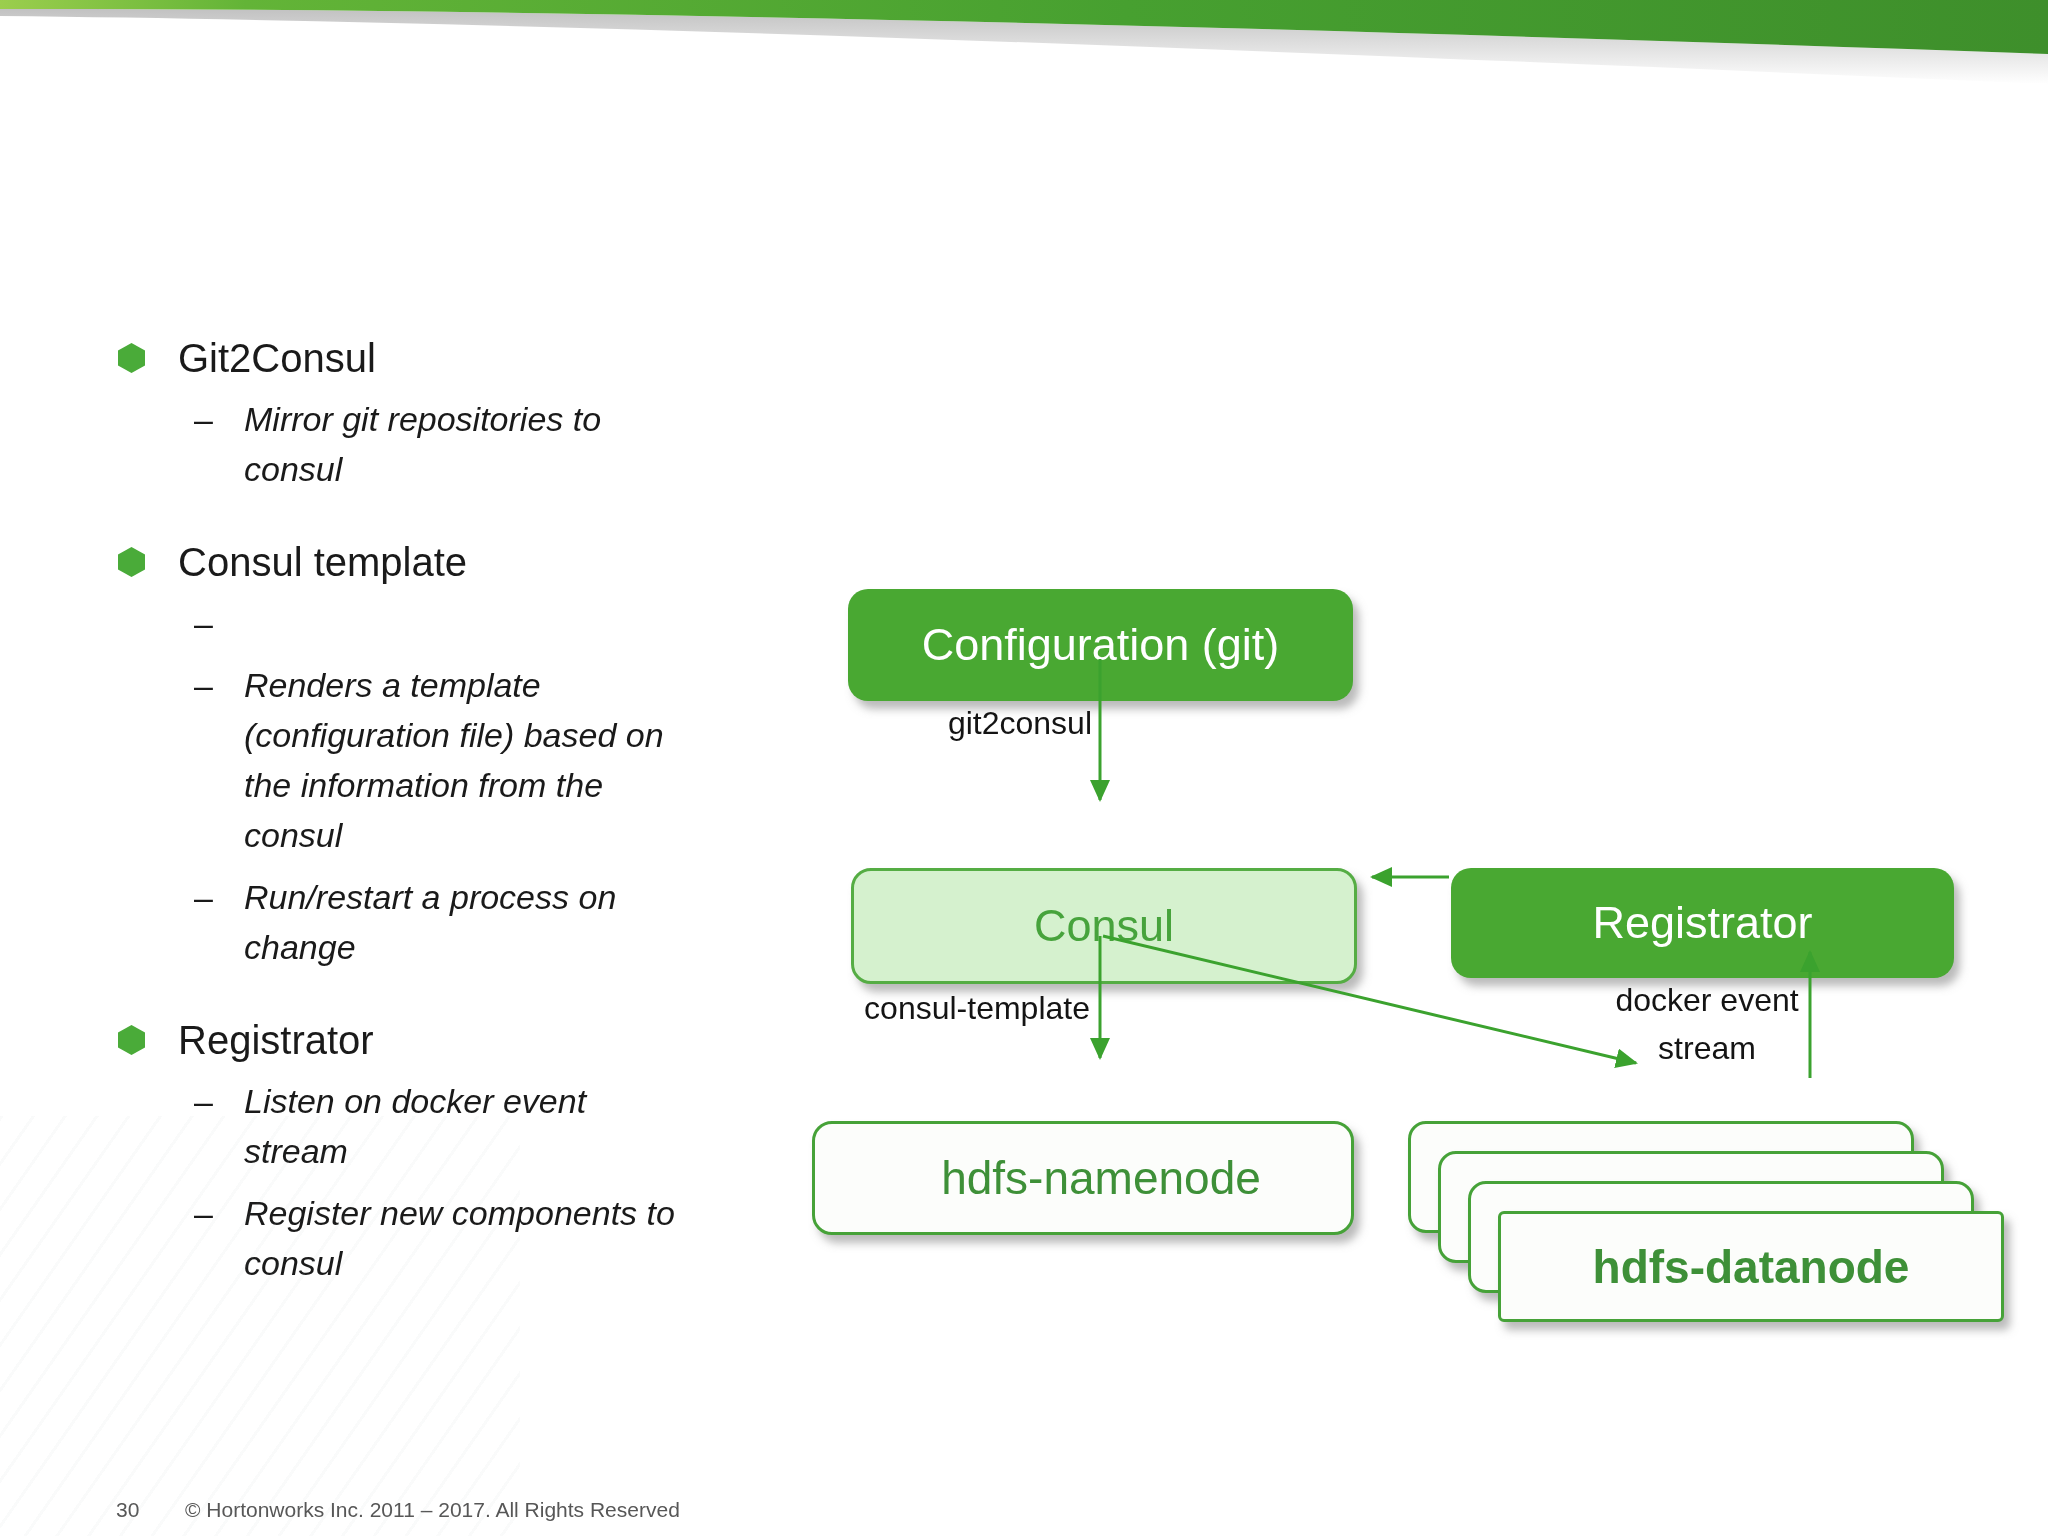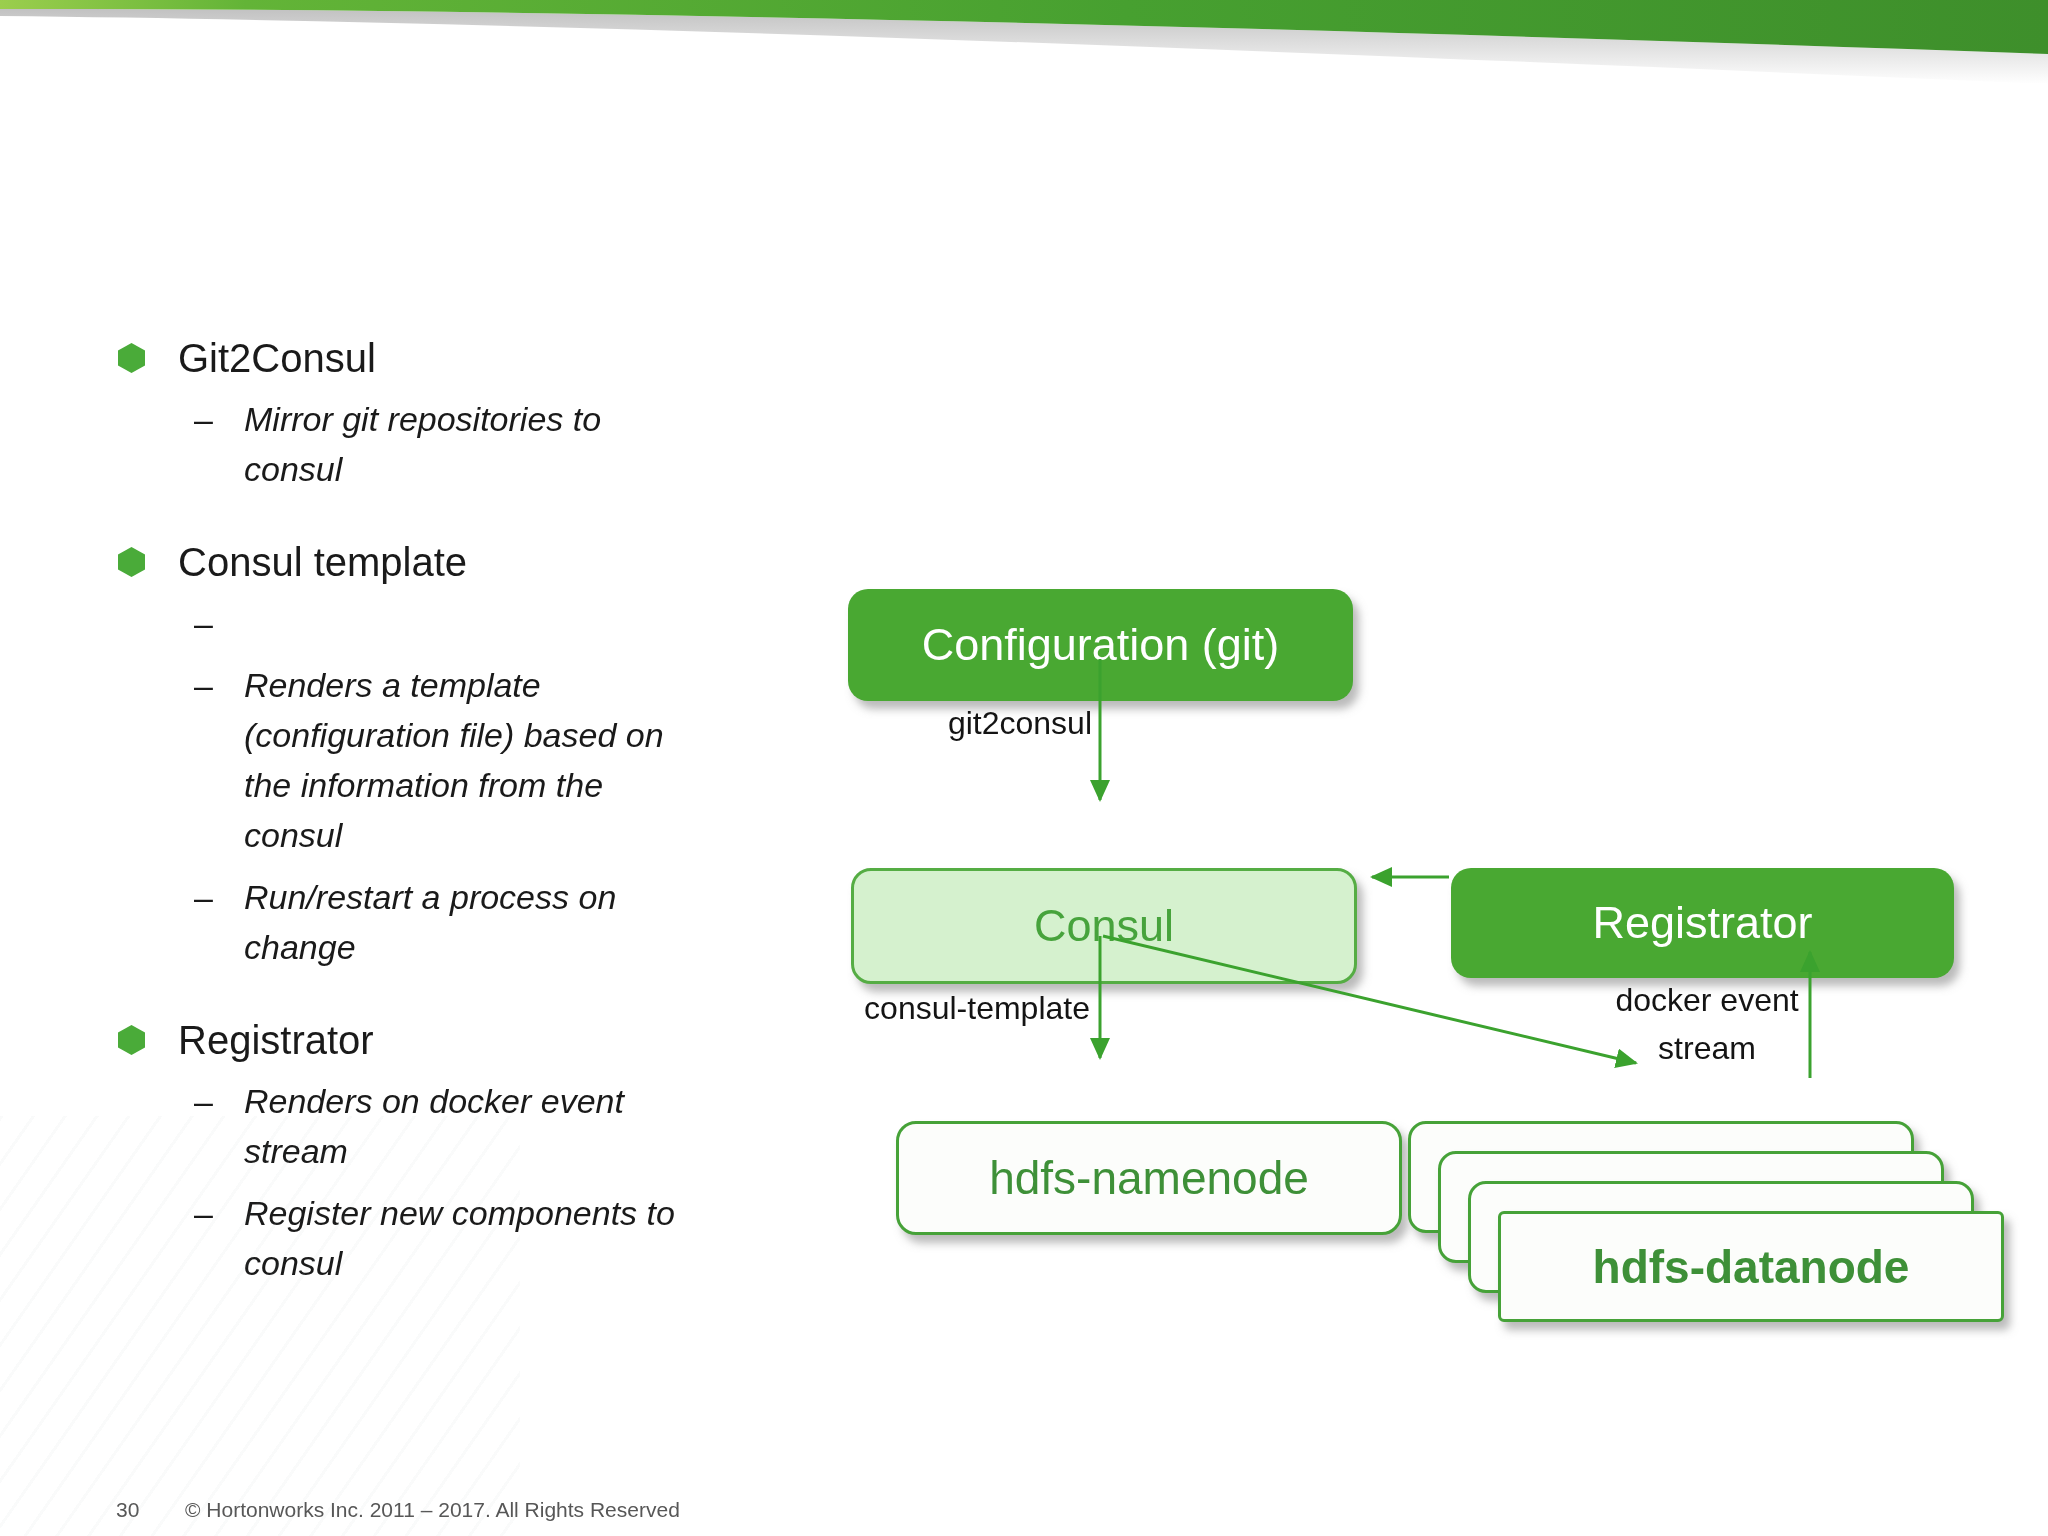--- a/index.html
+++ b/index.html
@@ -33,21 +33,21 @@
     border-radius:20px;box-shadow:6px 8px 8px rgba(120,120,120,.5);
     font-size:45px;
     margin-top:44px;
   }
   .node.solid{background:var(--brand-green);color:#ffffff;}
   .node.light{background:var(--light-green-fill);border:3px solid #55ad44;color:#47a33c;}
   .node.white{background:#fcfdfb;border:3px solid var(--box-border-green);color:var(--box-text-green);font-size:46px;}
   .n-config{left:848px;top:545px;width:505px;height:112px;}
   .n-consul{left:851px;top:824px;width:500px;height:110px;}
   .n-registrator{left:1451px;top:824px;width:503px;height:110px;}
-  .n-namenode{left:896px;top:1077px;width:500px;height:108px;}
+  .n-namenode{left:812px;top:1077px;width:500px;height:108px;padding-left:36px;}
   .stack1{left:1408px;top:1077px;width:500px;height:106px;border-radius:18px;}
   .stack2{left:1438px;top:1107px;width:500px;height:106px;border-radius:18px;}
   .stack3{left:1468px;top:1137px;width:500px;height:106px;border-radius:18px;}
   .n-datanode{left:1498px;top:1167px;width:500px;height:105px;border-radius:6px;font-weight:bold;}
   .arrows{position:absolute;left:0;top:0;width:2048px;height:1536px;pointer-events:none;}
   .arrow{stroke:var(--arrow-green);stroke-width:3;fill:none;}
   .arrowhead{fill:var(--arrow-green);}
   .edge-label{position:absolute;font-size:32px;color:#141414;white-space:pre-line;}
   .lbl-git2consul{right:956px;top:705px;text-align:right;}
   .lbl-consul-template{right:958px;top:990px;text-align:center;}
@@ -134,21 +134,21 @@
     </div>
 
     <div class="bullet-group">
       <div class="bullet-head">
         <span class="hex"></span>
         <span>Registrator</span>
       </div>
       <div class="bullet-items">
         <div class="bullet-item">
           <span class="dash">–</span>
-          <span class="sub-text">Renders on docker event
+          <span class="sub-text">Listen on docker event
 stream</span>
         </div>
         <div class="bullet-item">
           <span class="dash">–</span>
           <span class="sub-text">Register new components to
 consul</span>
         </div>
       </div>
     </div>
 

